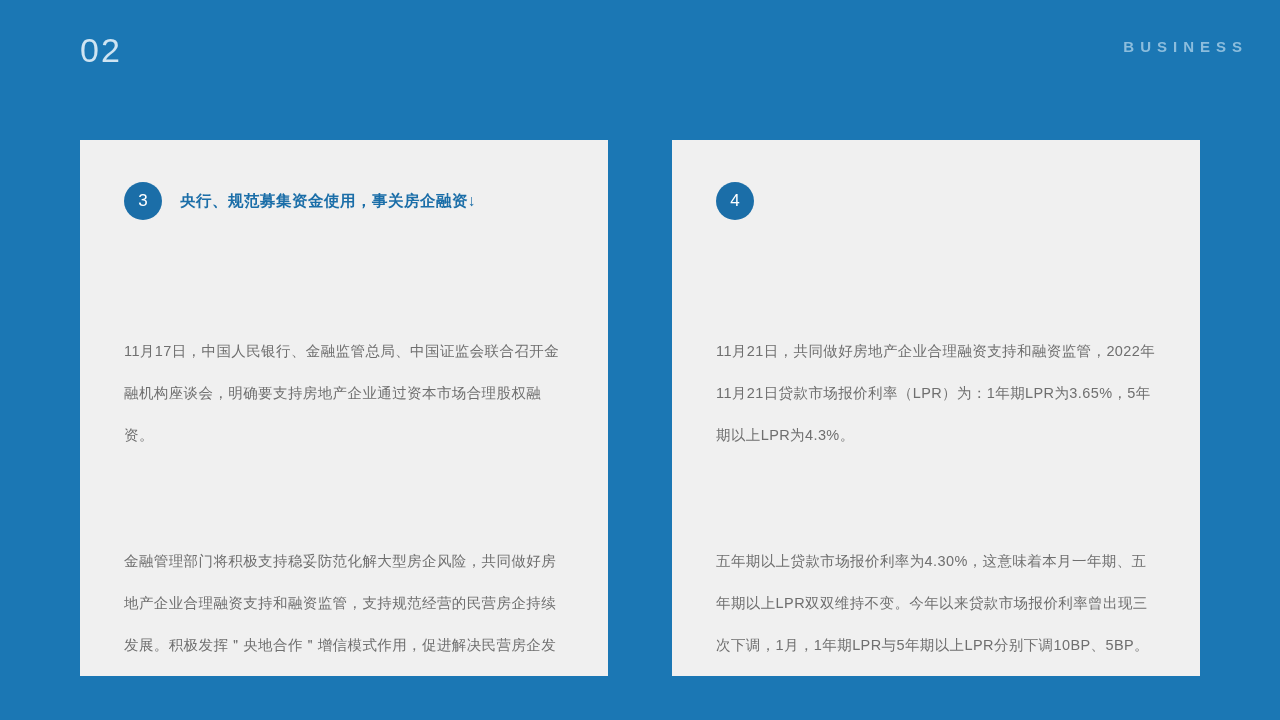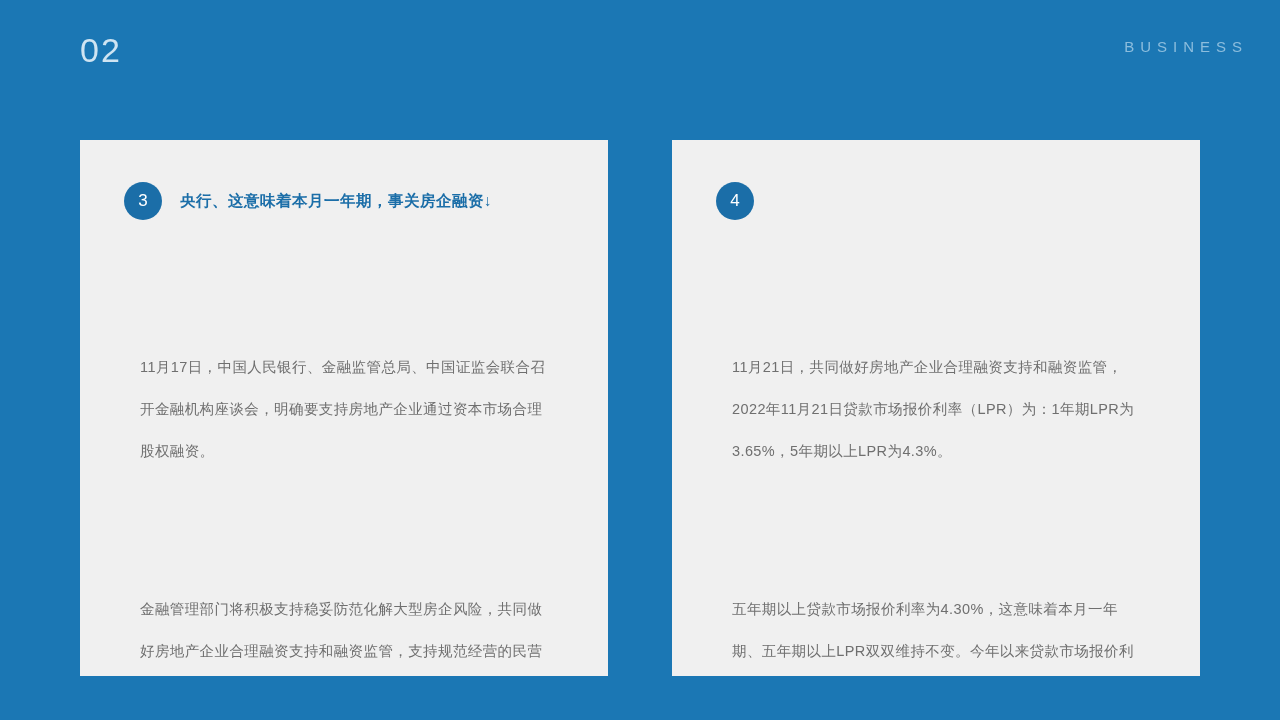--- a/index.html
+++ b/index.html
@@ -29,21 +29,21 @@
     font-weight: 300;
     line-height: 48px;
   }
   .slide-label {
     position: absolute;
     right: 32px;
     top: 38px;
     font-size: 15px;
     color: #8cbddd;
     letter-spacing: 6px;
-    font-weight: 400;
+    font-weight: 700;
     text-align: right;
   }
   .cards {
     position: absolute;
     left: 0;
     top: 140px;
     width: 1280px;
     display: flex;
     gap: 64px;
     padding: 0 80px;
@@ -85,37 +85,37 @@
     line-height: 22px;
   }
   .card-body {
     font-size: 14.5px;
     line-height: 42px;
     color: #6f6f6f;
     letter-spacing: 0.4px;
     white-space: pre-wrap;
   }
   .card-body p {
-    margin: 16px;
+    margin: 0;
   }
 </style>
 </head>
 <body>
 
 <div class="slide">
 
   <div class="slide-number">02</div>
   <div class="slide-label">BUSINESS</div>
 
   <div class="cards">
 
     <div class="card">
       <div class="card-head">
         <div class="badge">3</div>
-        <div class="card-title">央行、这意味着本月一年期，事关房企融资↓</div>
+        <div class="card-title">央行、规范募集资金使用，事关房企融资↓</div>
       </div>
       <div class="card-body">
         <p>11月17日，中国人民银行、金融监管总局、中国证监会联合召开金融机构座谈会，明确要支持房地产企业通过资本市场合理股权融资。</p>
         <p>金融管理部门将积极支持稳妥防范化解大型房企风险，共同做好房地产企业合理融资支持和融资监管，支持规范经营的民营房企持续发展。积极发挥＂央地合作＂增信模式作用，促进解决民营房企发债难问题。同时，做好房地产股债融资监管，规范募集资金使用。坚持＂一司一策＂化解大型房企债券违约风险，继续应对上市房企集中退市问题，确保＂退得下、退得稳＂。</p>
       </div>
     </div>
 
     <div class="card">
       <div class="card-head">
         <div class="badge">4</div>

